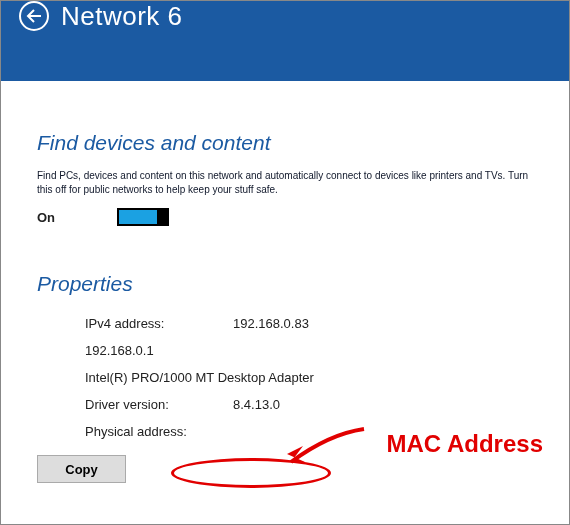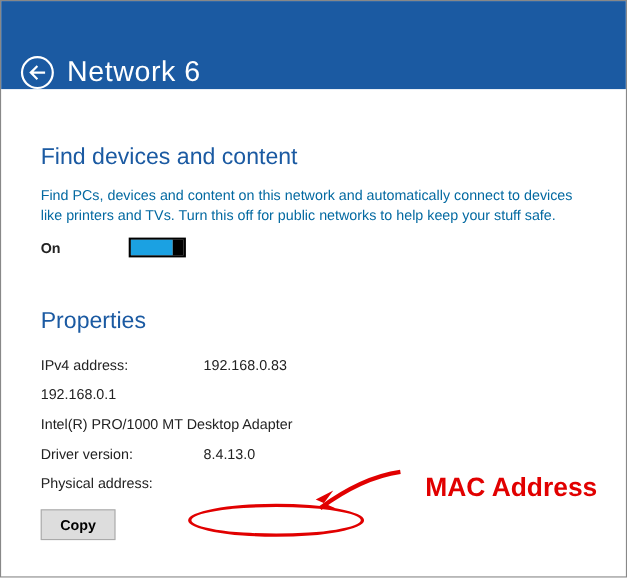--- a/index.html
+++ b/index.html
@@ -9,21 +9,21 @@
     height: 525px;
     background: #fff;
     border: 1px solid #888;
     position: relative;
     overflow: hidden;
   }
   .header {
     background: #1b5aa2;
     height: 80px;
     display: flex;
-    align-items: flex-end;
+    align-items: flex-start;
     padding: 0 18px;
     color: #fff;
   }
   .back-btn {
     width: 30px; height: 30px;
     border: 2px solid #fff;
     border-radius: 50%;
     display: flex; align-items: center; justify-content: center;
     margin-right: 12px;
     cursor: pointer;
@@ -36,24 +36,25 @@
   }
   .content {
     padding: 50px 36px 20px 36px;
     color: #222;
   }
   .section-heading {
     color: #1b5aa2;
     font-size: 21px;
     font-weight: 400;
     margin-bottom: 14px;
+    font-style: italic;
   }
   .desc {
-    font-size: 13px;
-    color: #0369a1;
+    font-size: 10px;
+    color: #0f172a;
     line-height: 1.35;
     margin-bottom: 12px;
   }
   .toggle-row {
     display: flex;
     align-items: center;
     font-size: 13px;
     font-weight: 600;
     margin-bottom: 46px;
   }
@@ -73,26 +74,27 @@
     width: 10px;
     background: #000;
   }
   .props { }
   .prop-row {
     display: flex;
     font-size: 13px;
     padding: 6px 0;
     align-items: baseline;
     position: relative;
+    margin-left: 48px;
   }
   .prop-label { width: 148px; }
   .prop-value { }
   .copy-btn {
     margin-top: 10px;
-    width: 68px; height: 28px;
+    width: 89px; height: 28px;
     background: #ddd;
     border: 1px solid #aaa;
     font-size: 13px;
     font-weight: 600;
     cursor: pointer;
   }
   .annotation {
     position: absolute;
     pointer-events: none;
   }

